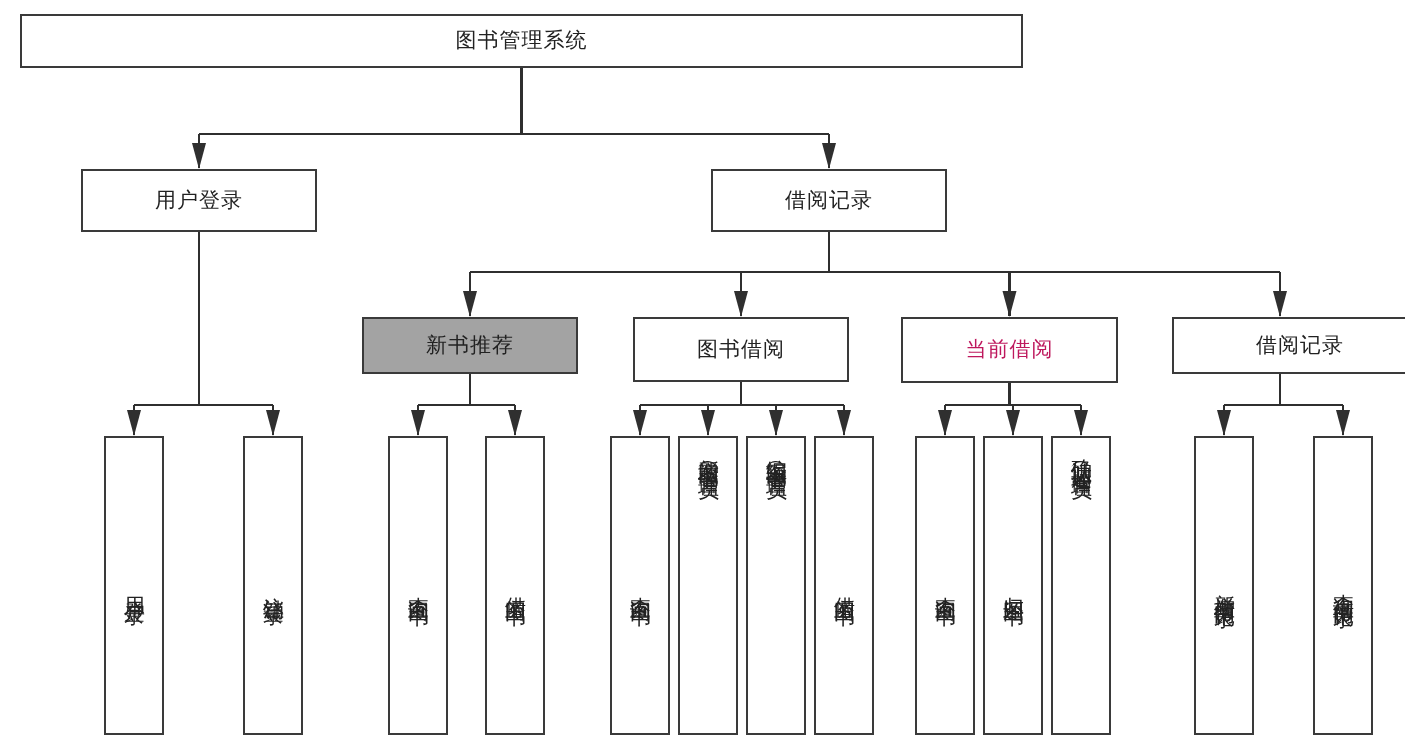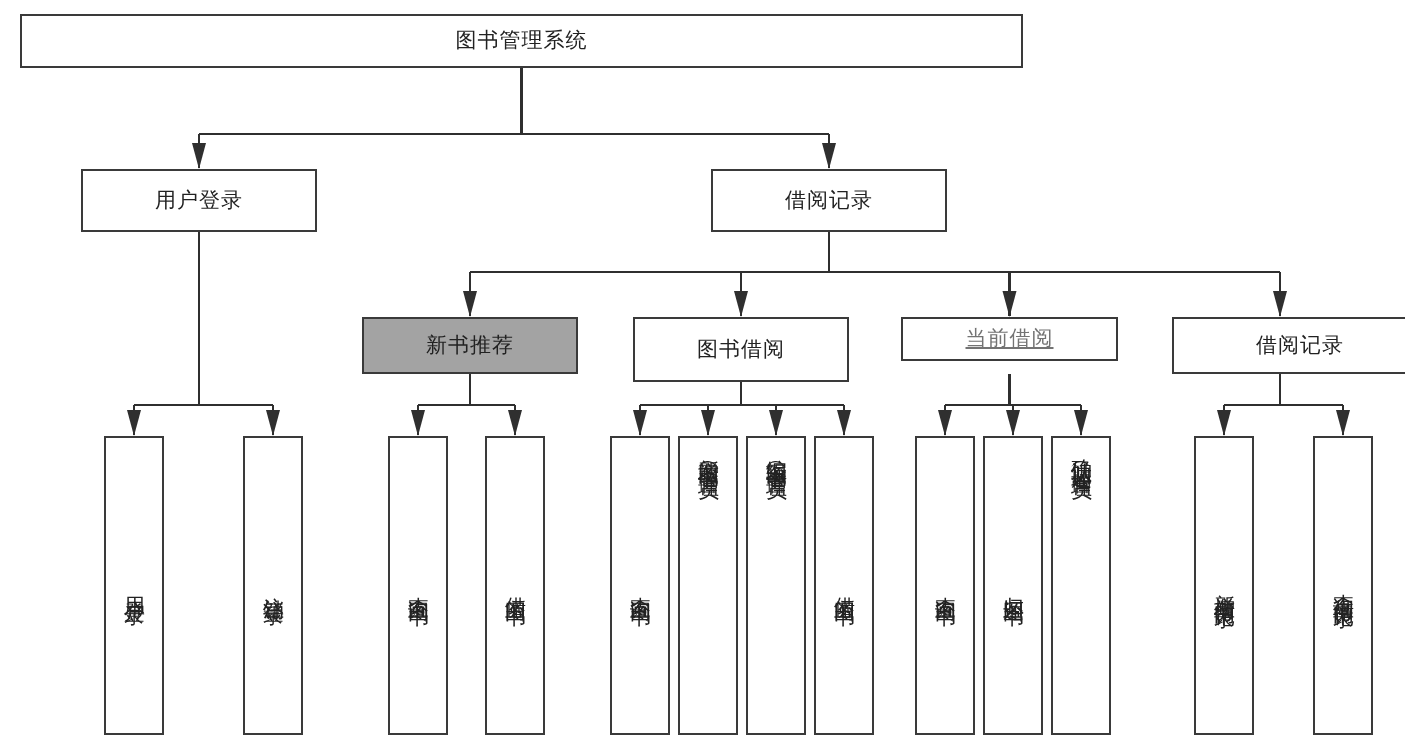--- a/index.html
+++ b/index.html
@@ -129,21 +129,21 @@
       </div>
       <div class="node horiz" style="left: 711px; top: 169px; width: 236px; height: 63px; border-color: rgb(58, 58, 58); background: rgb(255, 255, 255); color: rgb(34, 34, 34);">
         <span class="label">借阅记录</span>
       </div>
       <div class="node horiz" style="left: 362px; top: 317px; width: 216px; height: 57px; border-color: rgb(58, 58, 58); background: #a3a3a3; color: rgb(34, 34, 34);">
         <span class="label">新书推荐</span>
       </div>
       <div class="node horiz" style="left: 633px; top: 317px; width: 216px; height: 65px; border-color: rgb(58, 58, 58); background: rgb(255, 255, 255); color: rgb(34, 34, 34);">
         <span class="label">图书借阅</span>
       </div>
-      <div class="node horiz" style="left: 901px; top: 317px; width: 217px; height: 44px; border-color: rgb(58, 58, 58); background: rgb(255, 255, 255); color: #737373; text-decoration: underline;">
+      <div class="node horiz" style="left: 901px; top: 317px; width: 217px; height: 66px; border-color: rgb(58, 58, 58); background: rgb(255, 255, 255); color: #be185d;">
         <span class="label">当前借阅</span>
       </div>
       <div class="node horiz" style="left: 1172px; top: 317px; width: 256px; height: 57px; border-color: rgb(58, 58, 58); background: rgb(255, 255, 255); color: rgb(34, 34, 34);">
         <span class="label">借阅记录</span>
       </div>
       <div class="node vert" style="left: 104px; top: 436px; width: 60px; height: 299px; border-color: rgb(58, 58, 58); background: rgb(255, 255, 255); color: rgb(34, 34, 34);">
         <span class="label">用户登录</span>
       </div>
       <div class="node vert" style="left: 243px; top: 436px; width: 60px; height: 299px; border-color: rgb(58, 58, 58); background: rgb(255, 255, 255); color: rgb(34, 34, 34);">
         <span class="label">注销登录</span>

